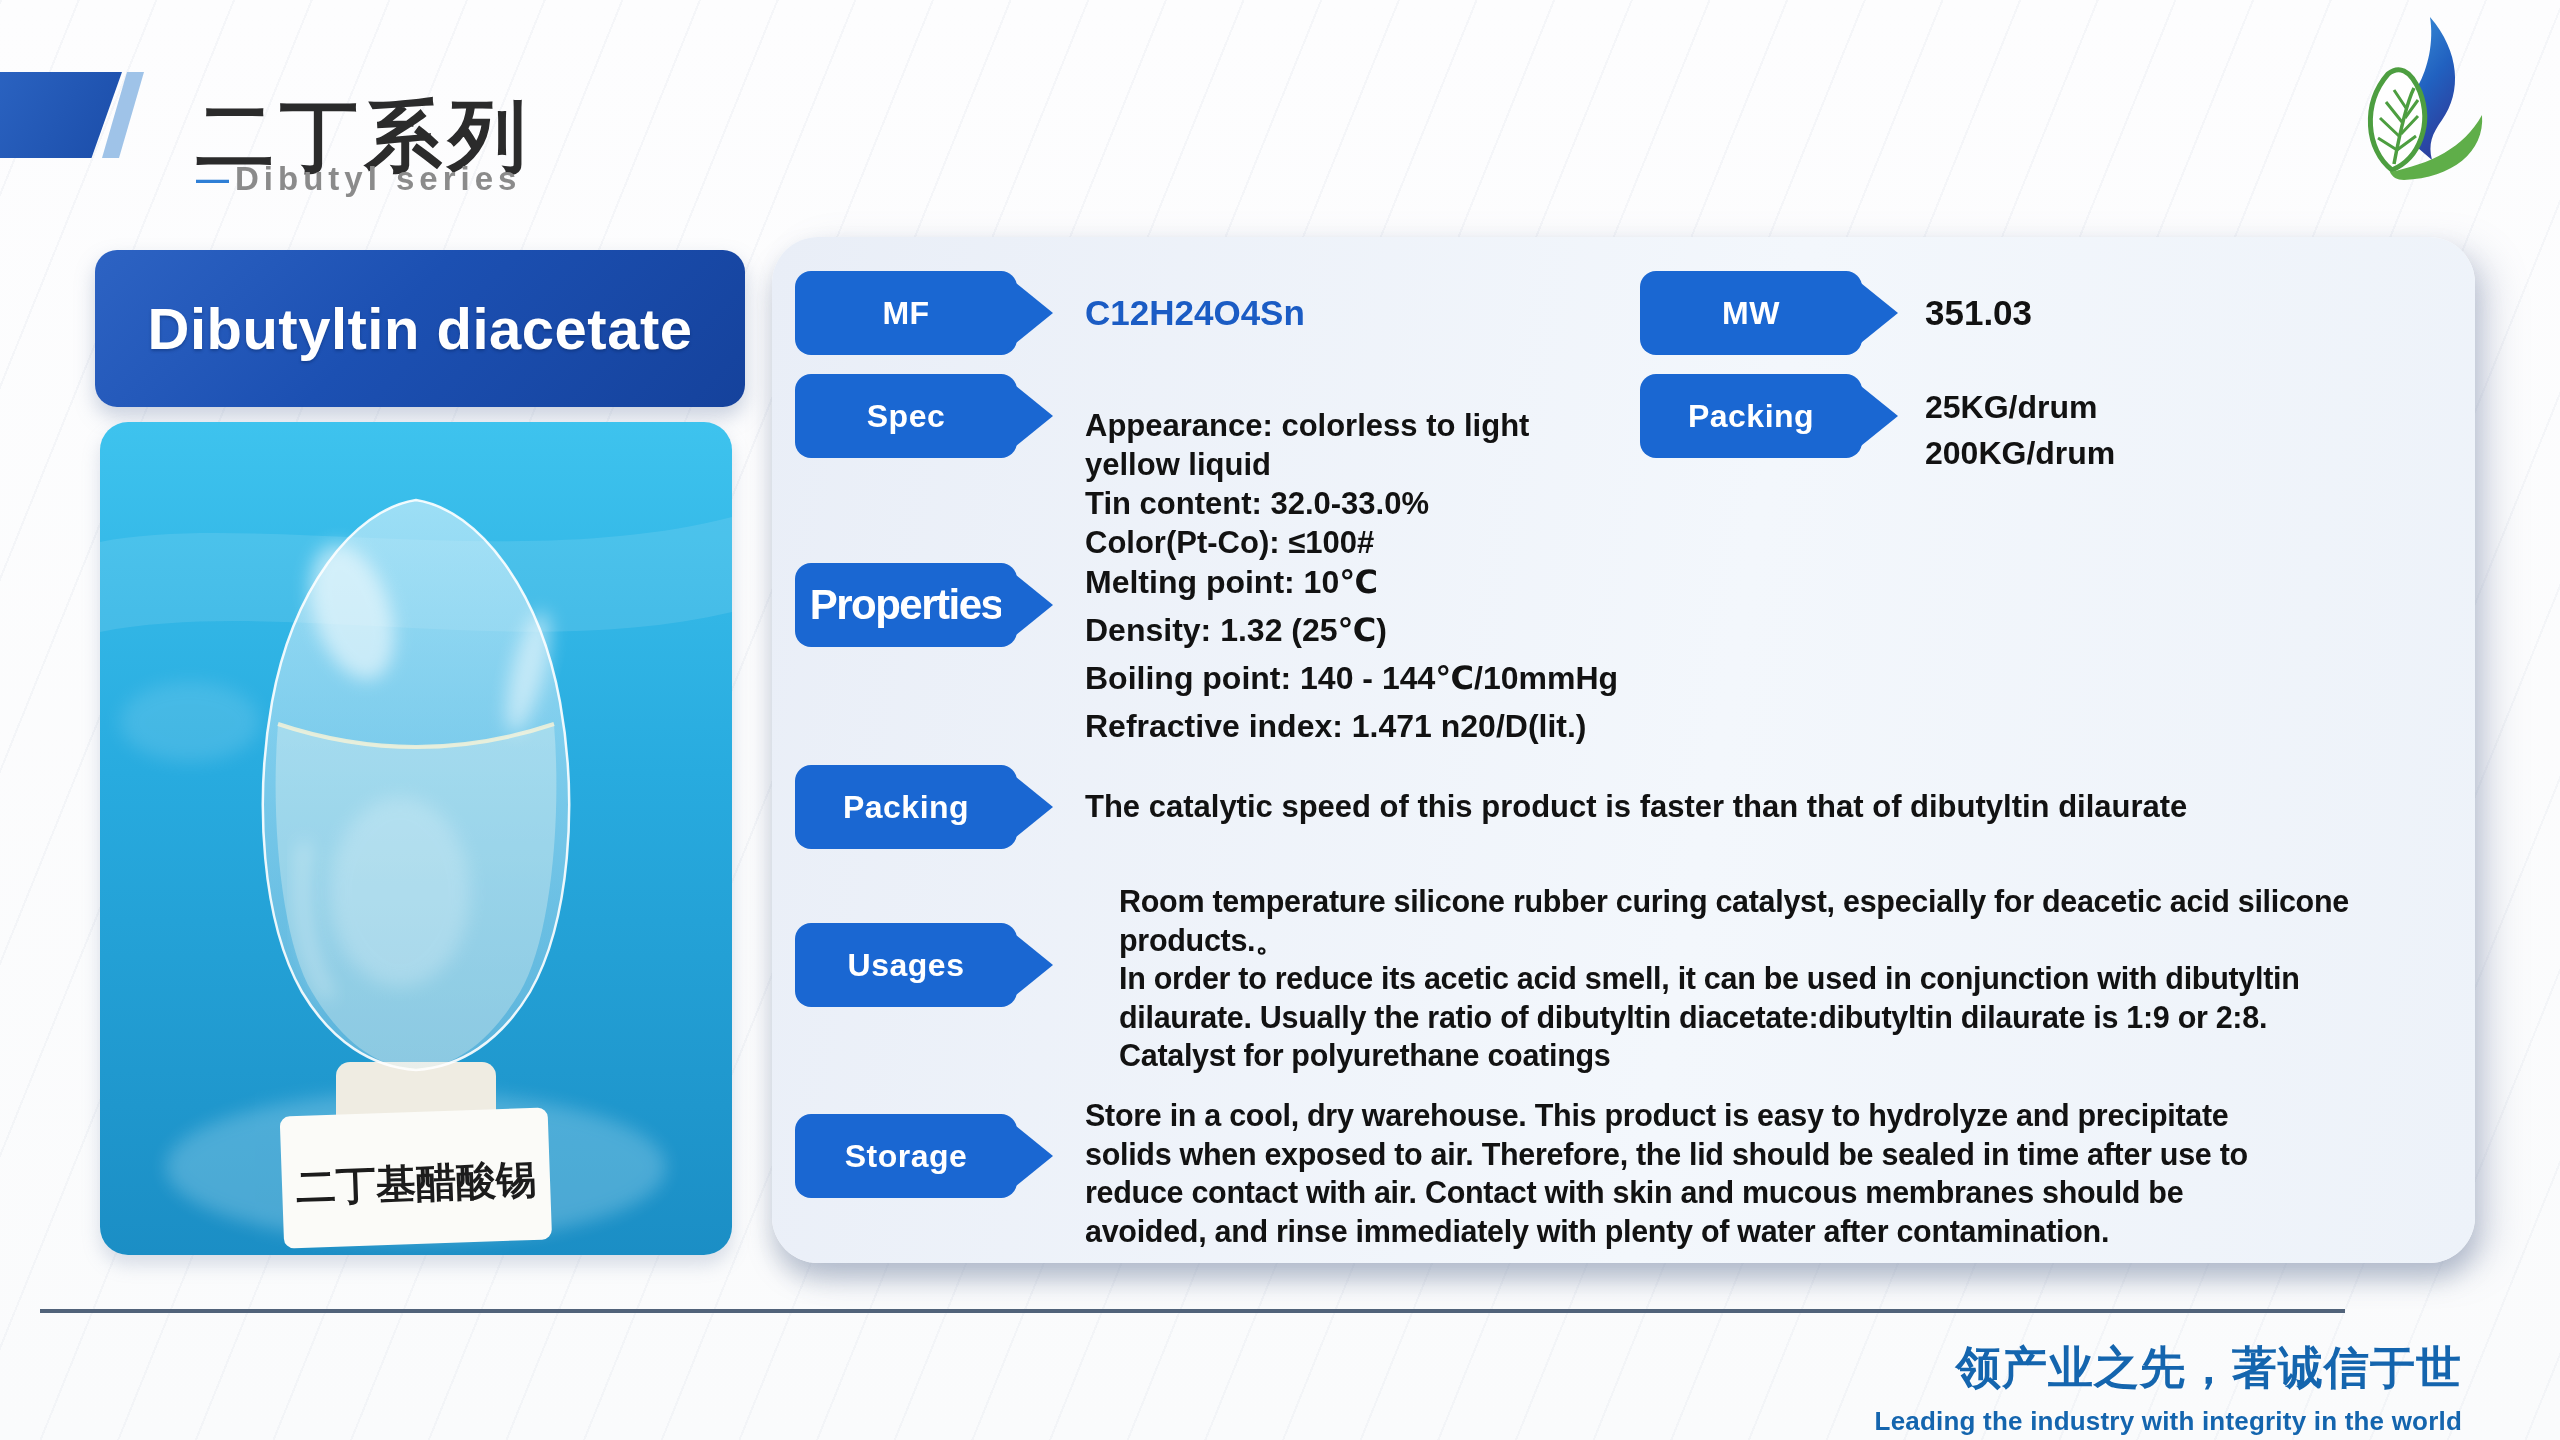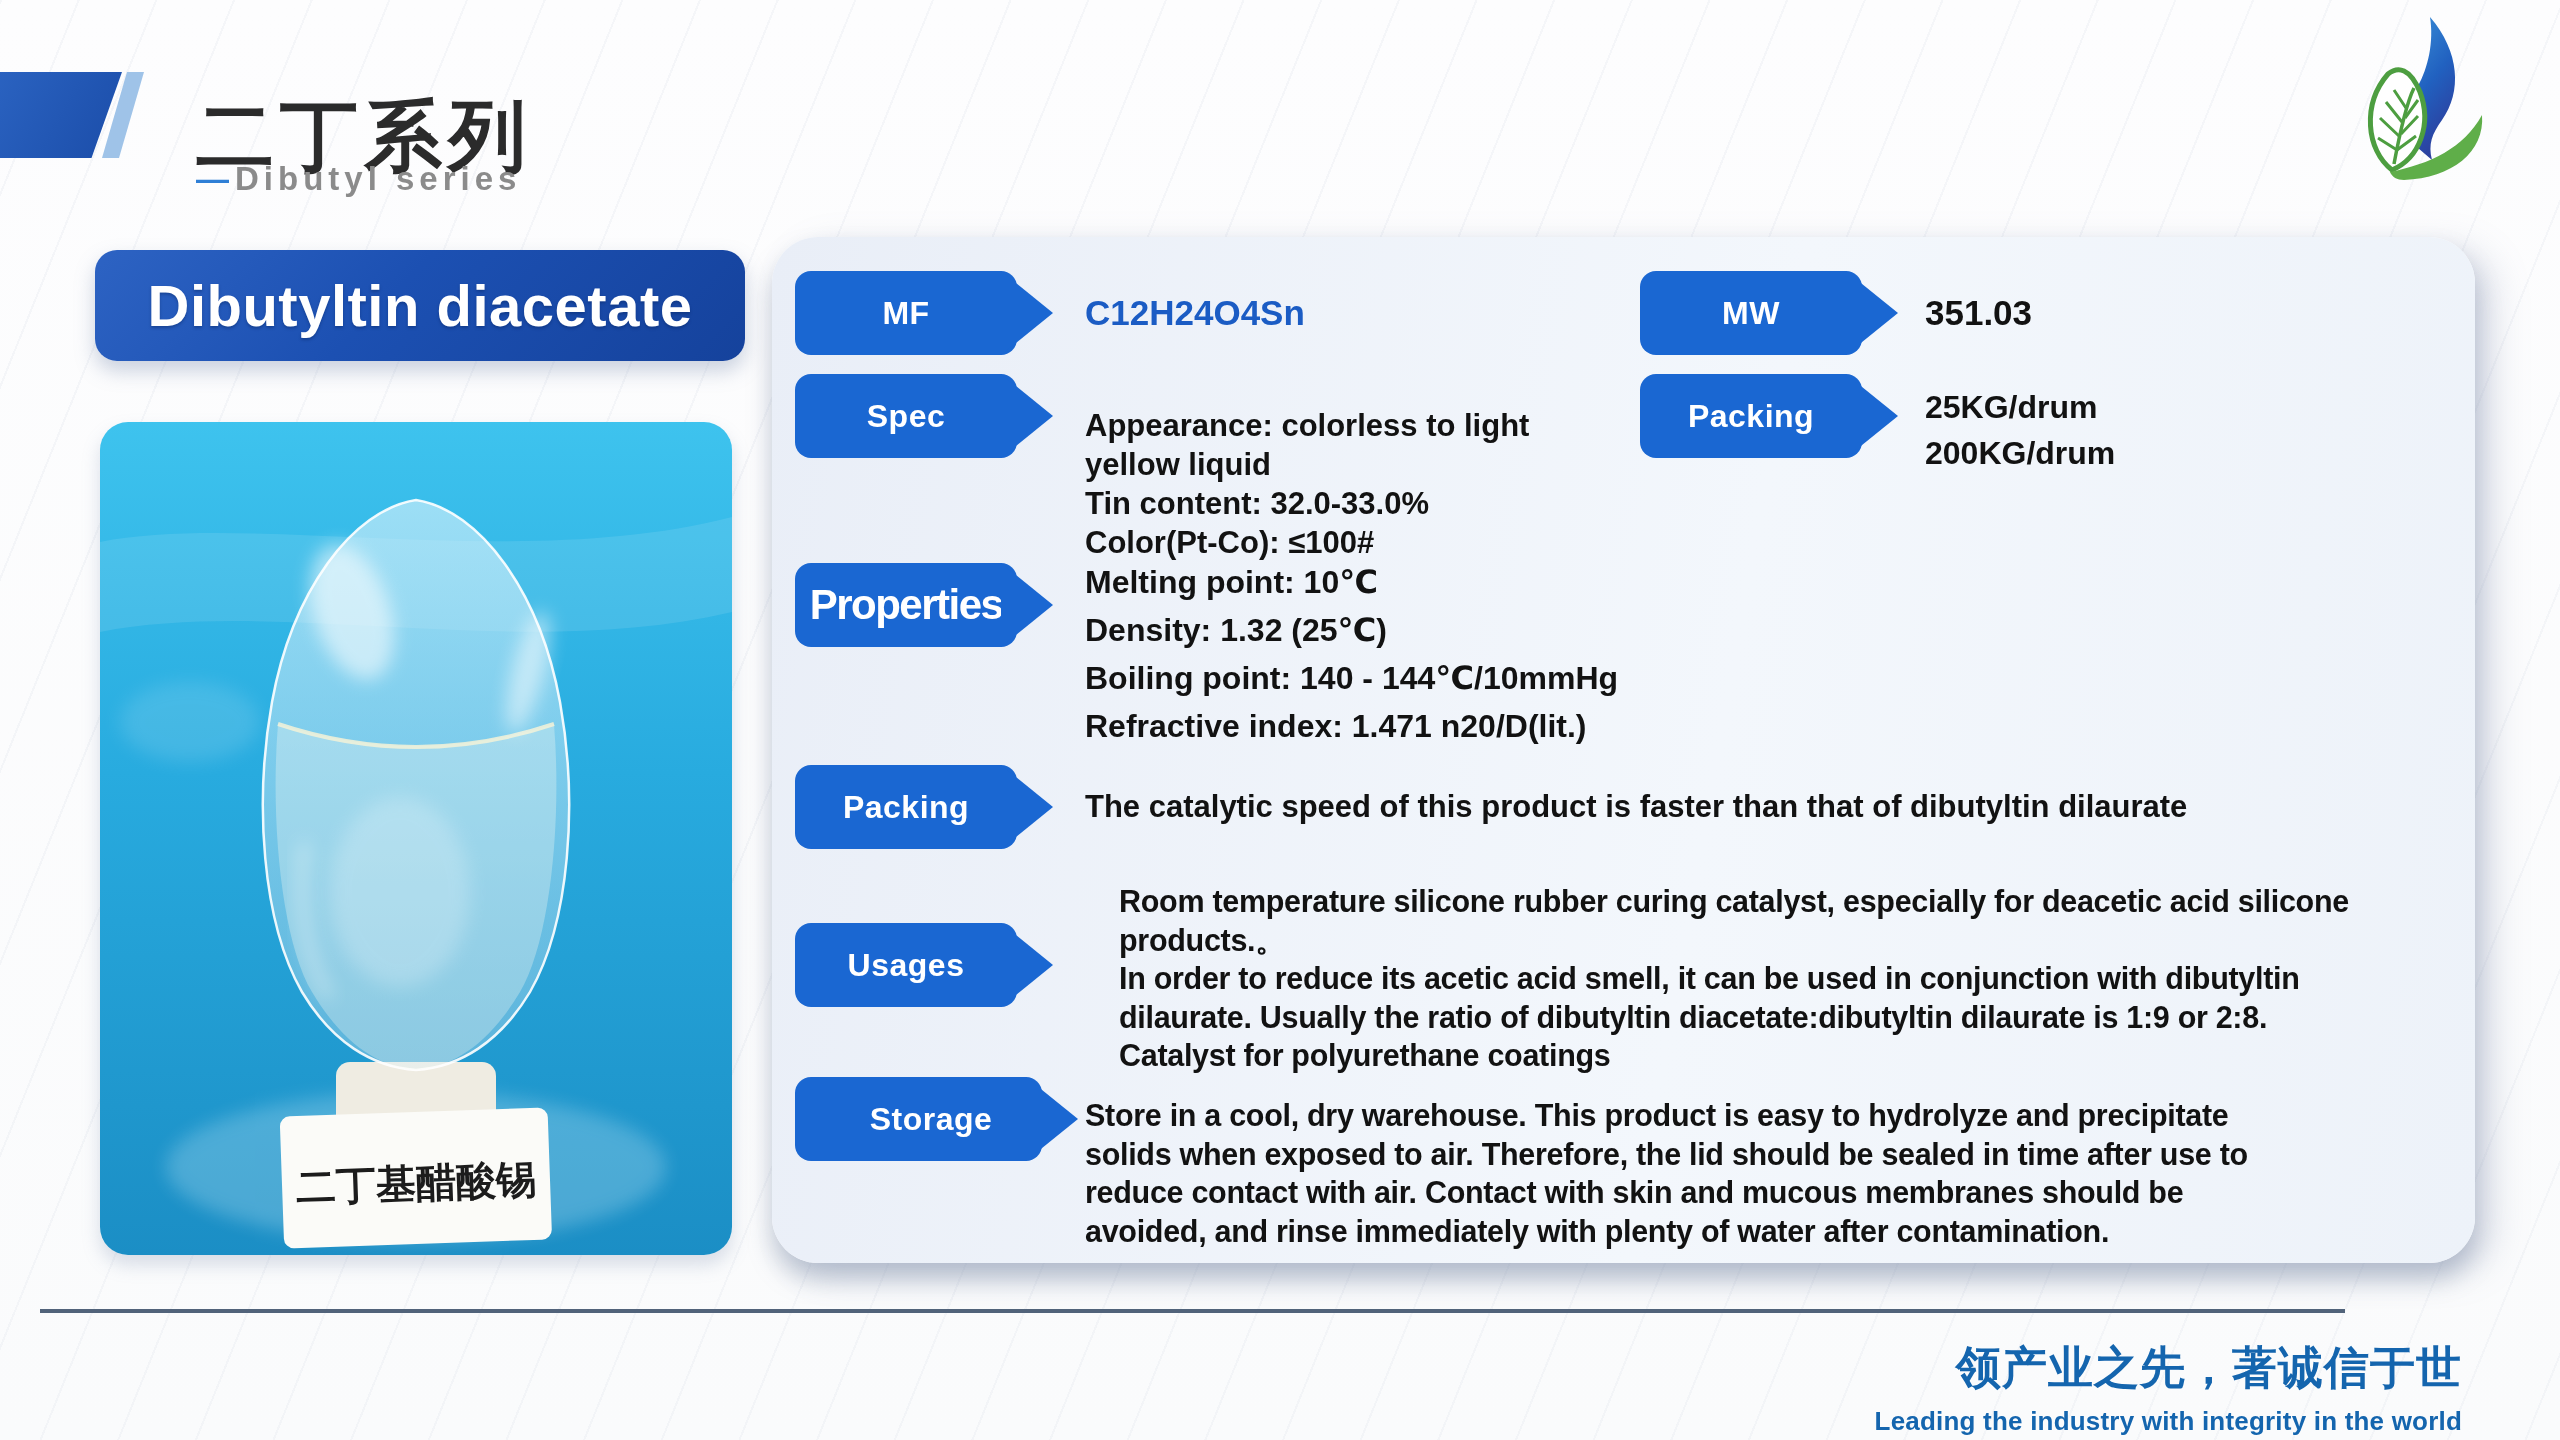--- a/index.html
+++ b/index.html
@@ -30,21 +30,21 @@
     font-size:78px;font-weight:bold;color:#2b2b2b;letter-spacing:6px;margin-top:45px;
   }
   .hdr-sub{
     position:absolute;left:196px;top:160px;
     font-size:33px;font-weight:bold;color:#8b8b8b;letter-spacing:5px;
   }
   .hdr-sub .dash{color:#2f7fd6;margin-right:6px;letter-spacing:0;}
   .logo{position:absolute;left:2355px;top:12px;width:140px;height:175px;}
   
   .name-box{
-    position:absolute;left:95px;top:250px;width:650px;height:111px;
+    position:absolute;left:95px;top:250px;width:650px;height:157px;
     background:linear-gradient(135deg,#2d63c3 0%,#1c50b2 45%,#15429c 100%);
     border-radius:22px;
     display:flex;align-items:center;justify-content:center;
     box-shadow:0 10px 20px rgba(110,130,165,0.35);
   }
   .name-box span{
     color:#ffffff;font-size:58px;font-weight:bold;letter-spacing:0.5px;
     text-shadow:0 2px 3px rgba(0,30,80,0.35);
   }
   .photo{
@@ -74,21 +74,21 @@
   }
   .tag--properties{font-size:42px;letter-spacing:-1.5px;white-space:nowrap;}
   
   .tag-mf{left:795px;top:271px;}
   .tag-mw{left:1640px;top:271px;}
   .tag-spec{left:795px;top:374px;}
   .tag-packing{left:1640px;top:374px;}
   .tag-properties{left:795px;top:563px;}
   .tag-feature{left:795px;top:765px;}
   .tag-usages{left:795px;top:923px;}
-  .tag-storage{left:795px;top:1077px;padding-left:25px;}
+  .tag-storage{left:795px;top:1114px;}
   
   .val{position:absolute;font-weight:bold;color:#121212;}
   .val .line{white-space:nowrap;}
   .v-mf{left:1085px;top:271px;height:84px;display:flex;align-items:center;
         font-size:35px;color:#1b5cc4;}
   .v-mw{left:1925px;top:271px;height:84px;display:flex;align-items:center;font-size:35px;}
   .v-spec{left:1085px;top:378px;font-size:31px;line-height:39px;margin-top:28px;}
   .v-packing{left:1925px;top:384px;font-size:32px;line-height:46px;}
   .v-properties{left:1085px;top:558px;font-size:32px;line-height:48px;}
   .v-feature{left:1085px;top:765px;height:84px;display:flex;align-items:center;

